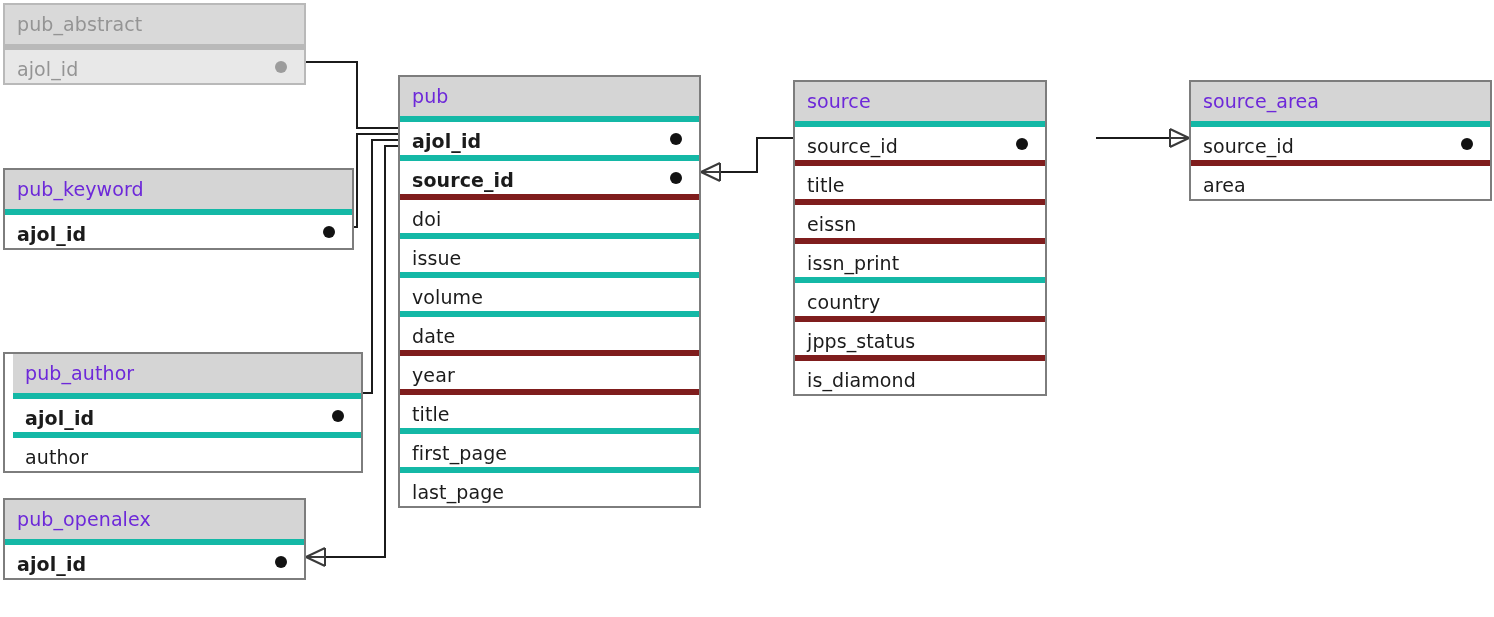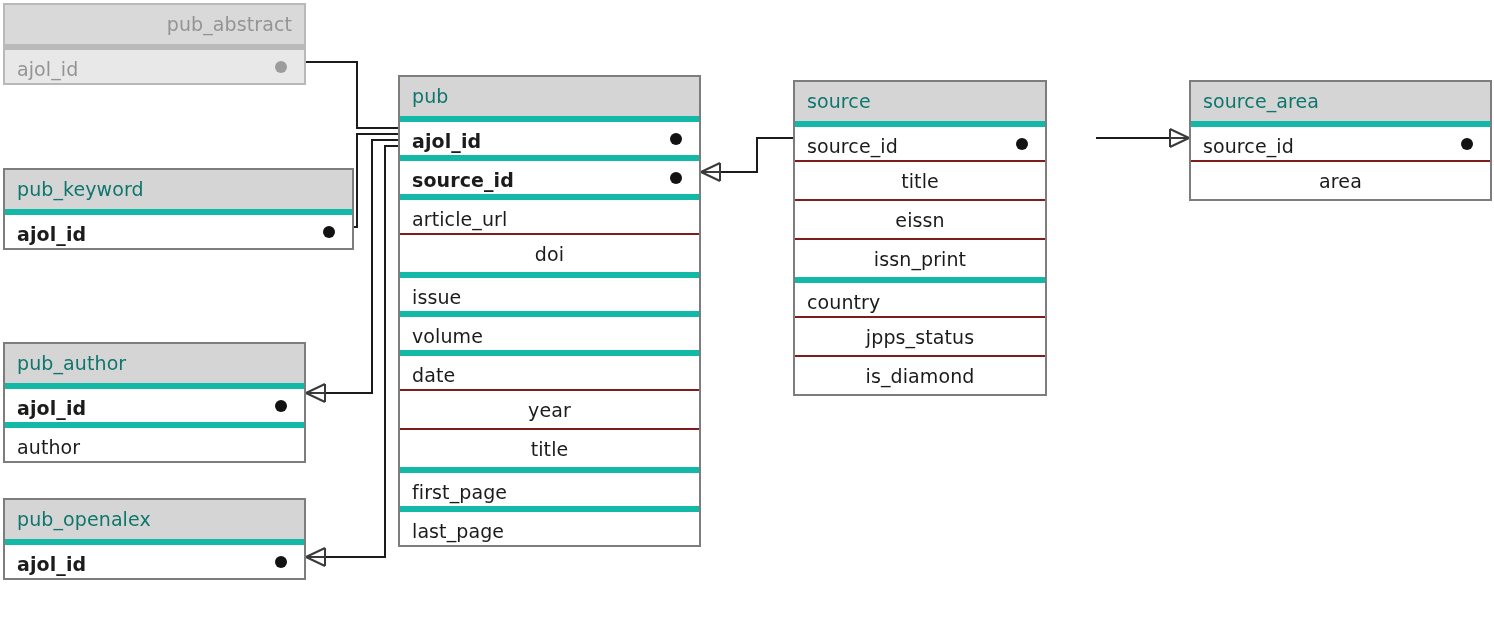--- a/index.html
+++ b/index.html
@@ -49,52 +49,50 @@
     border-top: none;
     background: #d5d5d5;
     color: #3d3d3d;
   }
   .entity .row .fname {
     font-size: 19px;
     color: #1b1b1b;
     letter-spacing: 0.1px;
   }
   .entity .row.header .fname {
-    color: #0f766e;
+    color: #6d28d9;
   }
   .entity .row.key .fname {
     font-weight: bold;
   }
   .entity .row .pk-dot {
     position: absolute;
     right: 17px;
     top: 50%;
     margin-top: -6px;
     width: 12px;
     height: 12px;
     border-radius: 50%;
     background: #121212;
   }
   
   .entity .row.thin {
-    border-top: 2px solid #7f1d1d;
-    text-align: center;
+    border-top: 6px solid #7f1d1d;
   }
   
   .entity.faded {
     border-color: #b9b9b9;
   }
   .entity.faded .row {
     border-top-color: #b9b9b9;
     background: #e8e8e8;
   }
   .entity.faded .row.header {
     border-top: none;
     background: #d9d9d9;
-    text-align: right;
   }
   .entity.faded .row .fname,
   .entity.faded .row.header .fname {
     color: #949494;
     font-weight: normal;
   }
   .entity.faded .row .pk-dot {
     background: #9c9c9c;
   }
 </style>
@@ -154,21 +152,21 @@
   <div class="entity" style="left:3px; top:168px; width:351px;">
     <div class="row header">
       <span class="fname">pub_keyword</span>
     </div>
     <div class="row key">
       <span class="fname">ajol_id</span>
       <span class="pk-dot"></span>
     </div>
   </div>
 
-  <div class="entity" style="left:3px; top:342px; width:303px;">
+  <div class="entity" style="left:3px; top:352px; width:360px;padding-left:8px;">
     <div class="row header">
       <span class="fname">pub_author</span>
     </div>
     <div class="row key">
       <span class="fname">ajol_id</span>
       <span class="pk-dot"></span>
     </div>
     <div class="row">
       <span class="fname">author</span>
     </div>
@@ -189,23 +187,20 @@
       <span class="fname">pub</span>
     </div>
     <div class="row key">
       <span class="fname">ajol_id</span>
       <span class="pk-dot"></span>
     </div>
     <div class="row key">
       <span class="fname">source_id</span>
       <span class="pk-dot"></span>
     </div>
-    <div class="row">
-      <span class="fname">article_url</span>
-    </div>
     <div class="row thin">
       <span class="fname">doi</span>
     </div>
     <div class="row">
       <span class="fname">issue</span>
     </div>
     <div class="row">
       <span class="fname">volume</span>
     </div>
     <div class="row">

